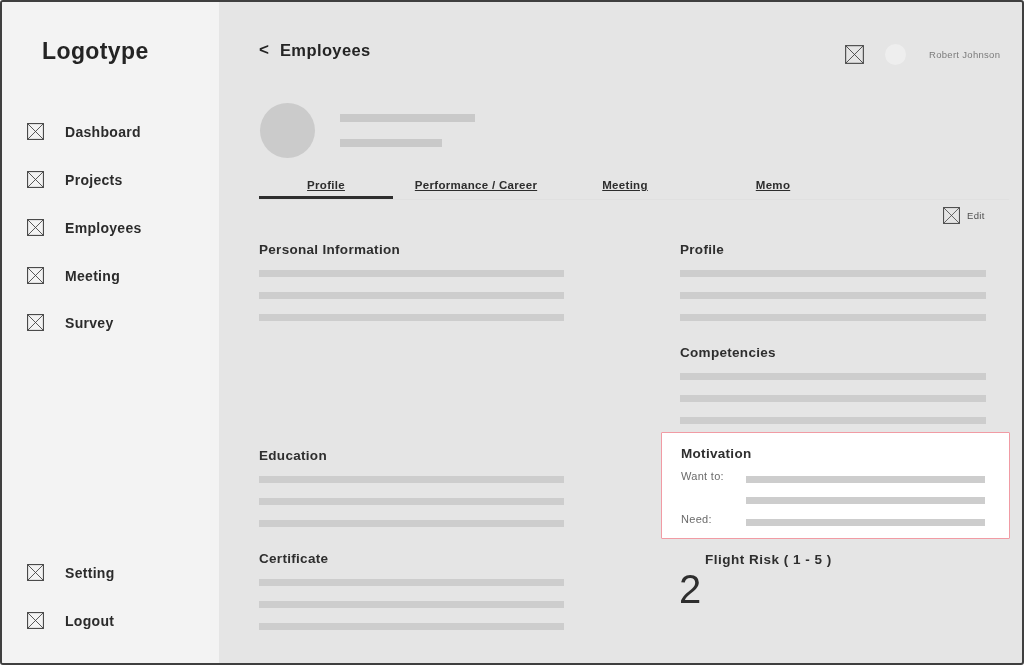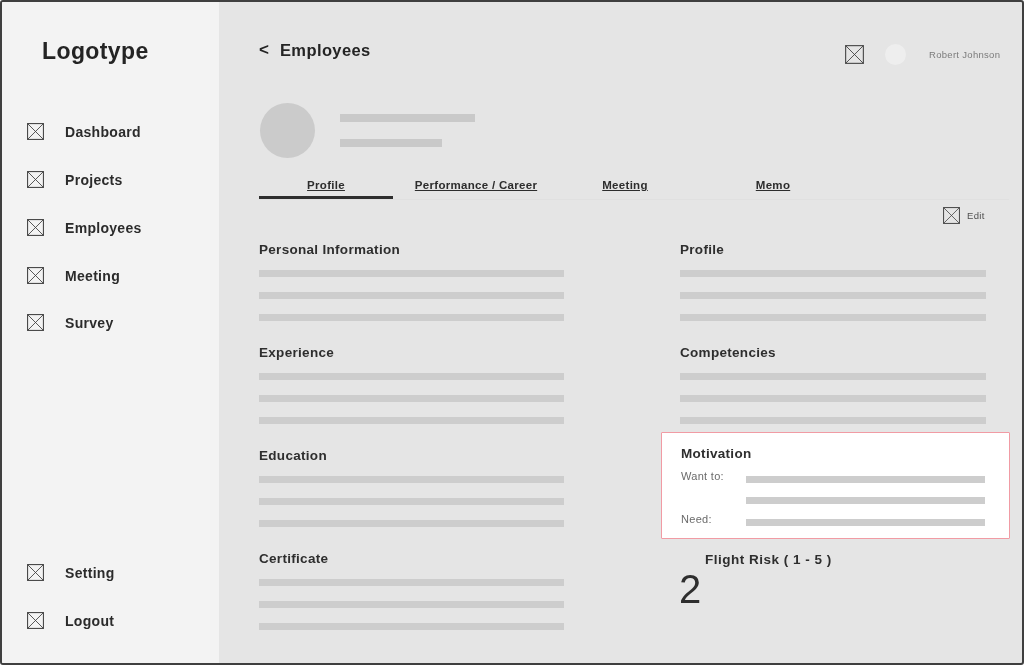--- a/index.html
+++ b/index.html
@@ -201,26 +201,20 @@
     <span class="edit-label">Edit</span>
   </div>
 
   <div class="section col-left" style="top:240px">
     <div class="section-title">Personal Information</div>
     <div class="bar"></div>
     <div class="bar"></div>
     <div class="bar"></div>
   </div>
 
-  <div class="section col-left" style="top:343px">
-    <div class="section-title">Experience</div>
-    <div class="bar"></div>
-    <div class="bar"></div>
-    <div class="bar"></div>
-  </div>
 
   <div class="section col-left" style="top:446px">
     <div class="section-title">Education</div>
     <div class="bar"></div>
     <div class="bar"></div>
     <div class="bar"></div>
   </div>
 
   <div class="section col-left" style="top:549px">
     <div class="section-title">Certificate</div>

